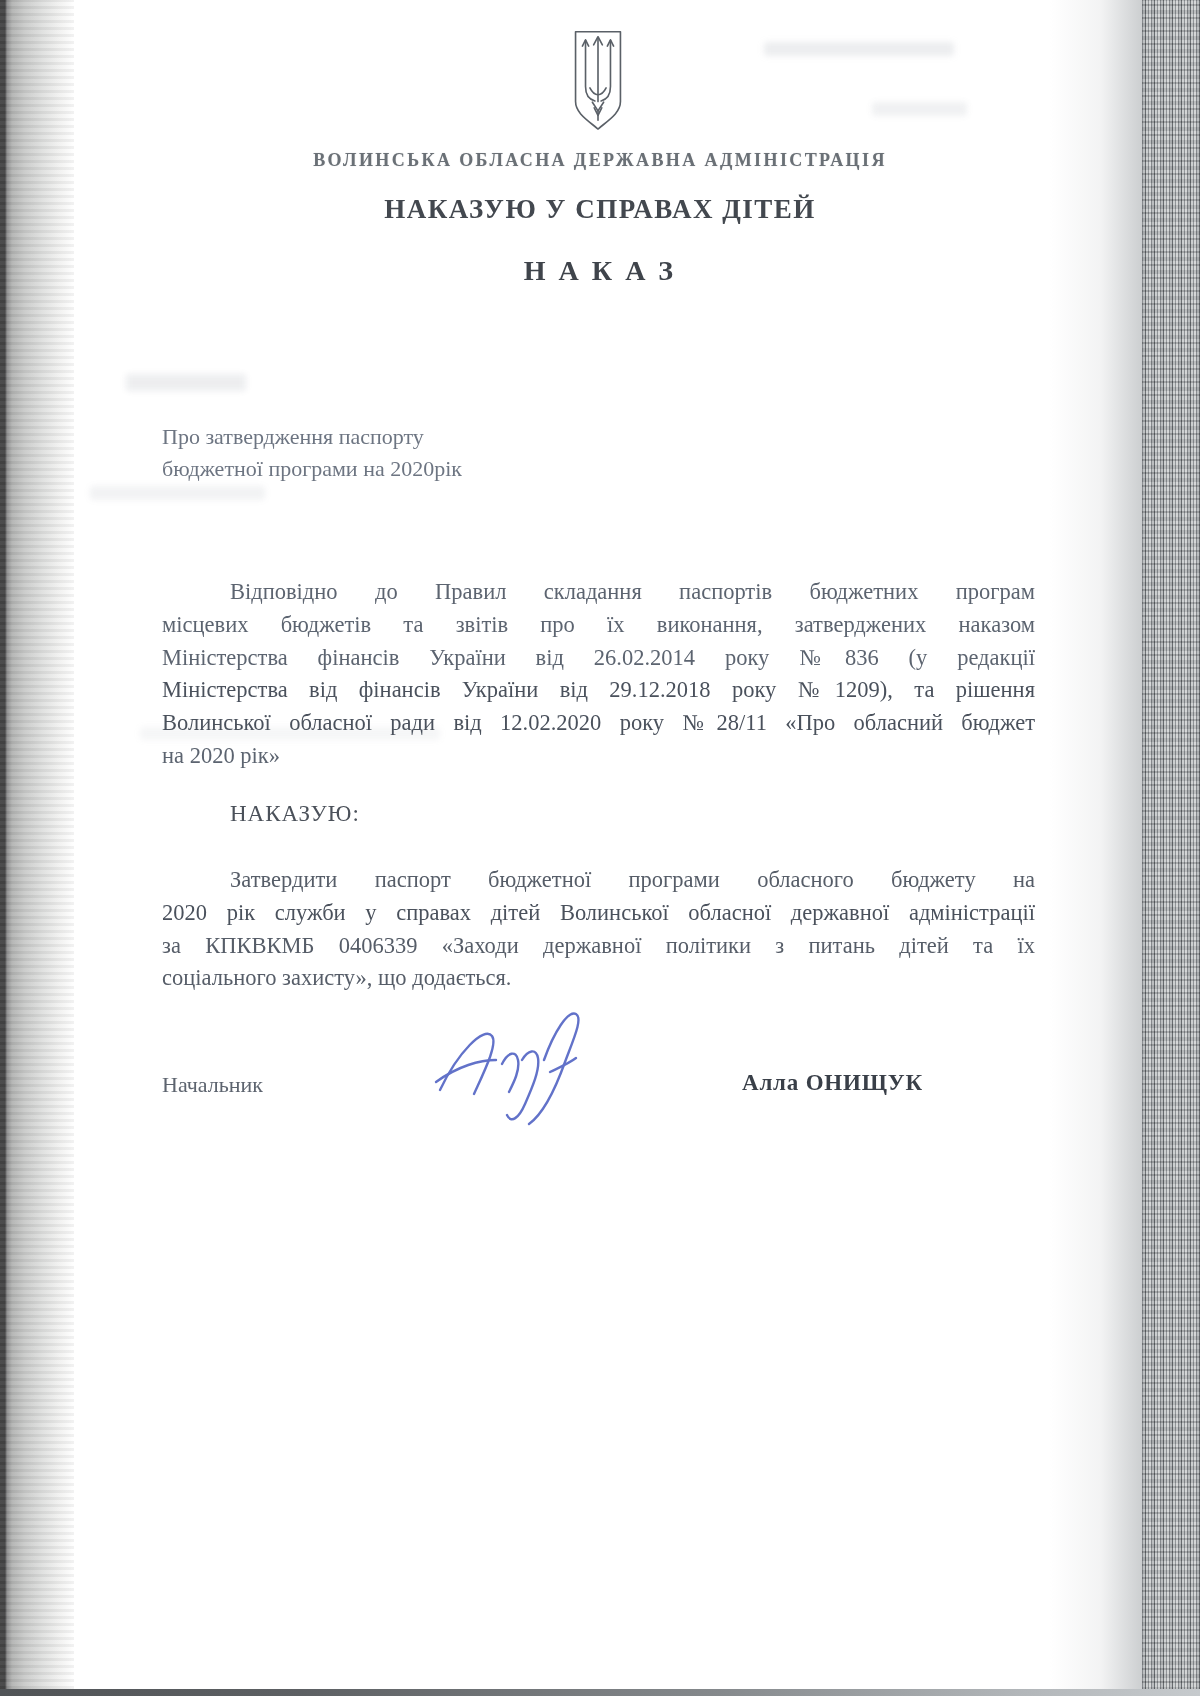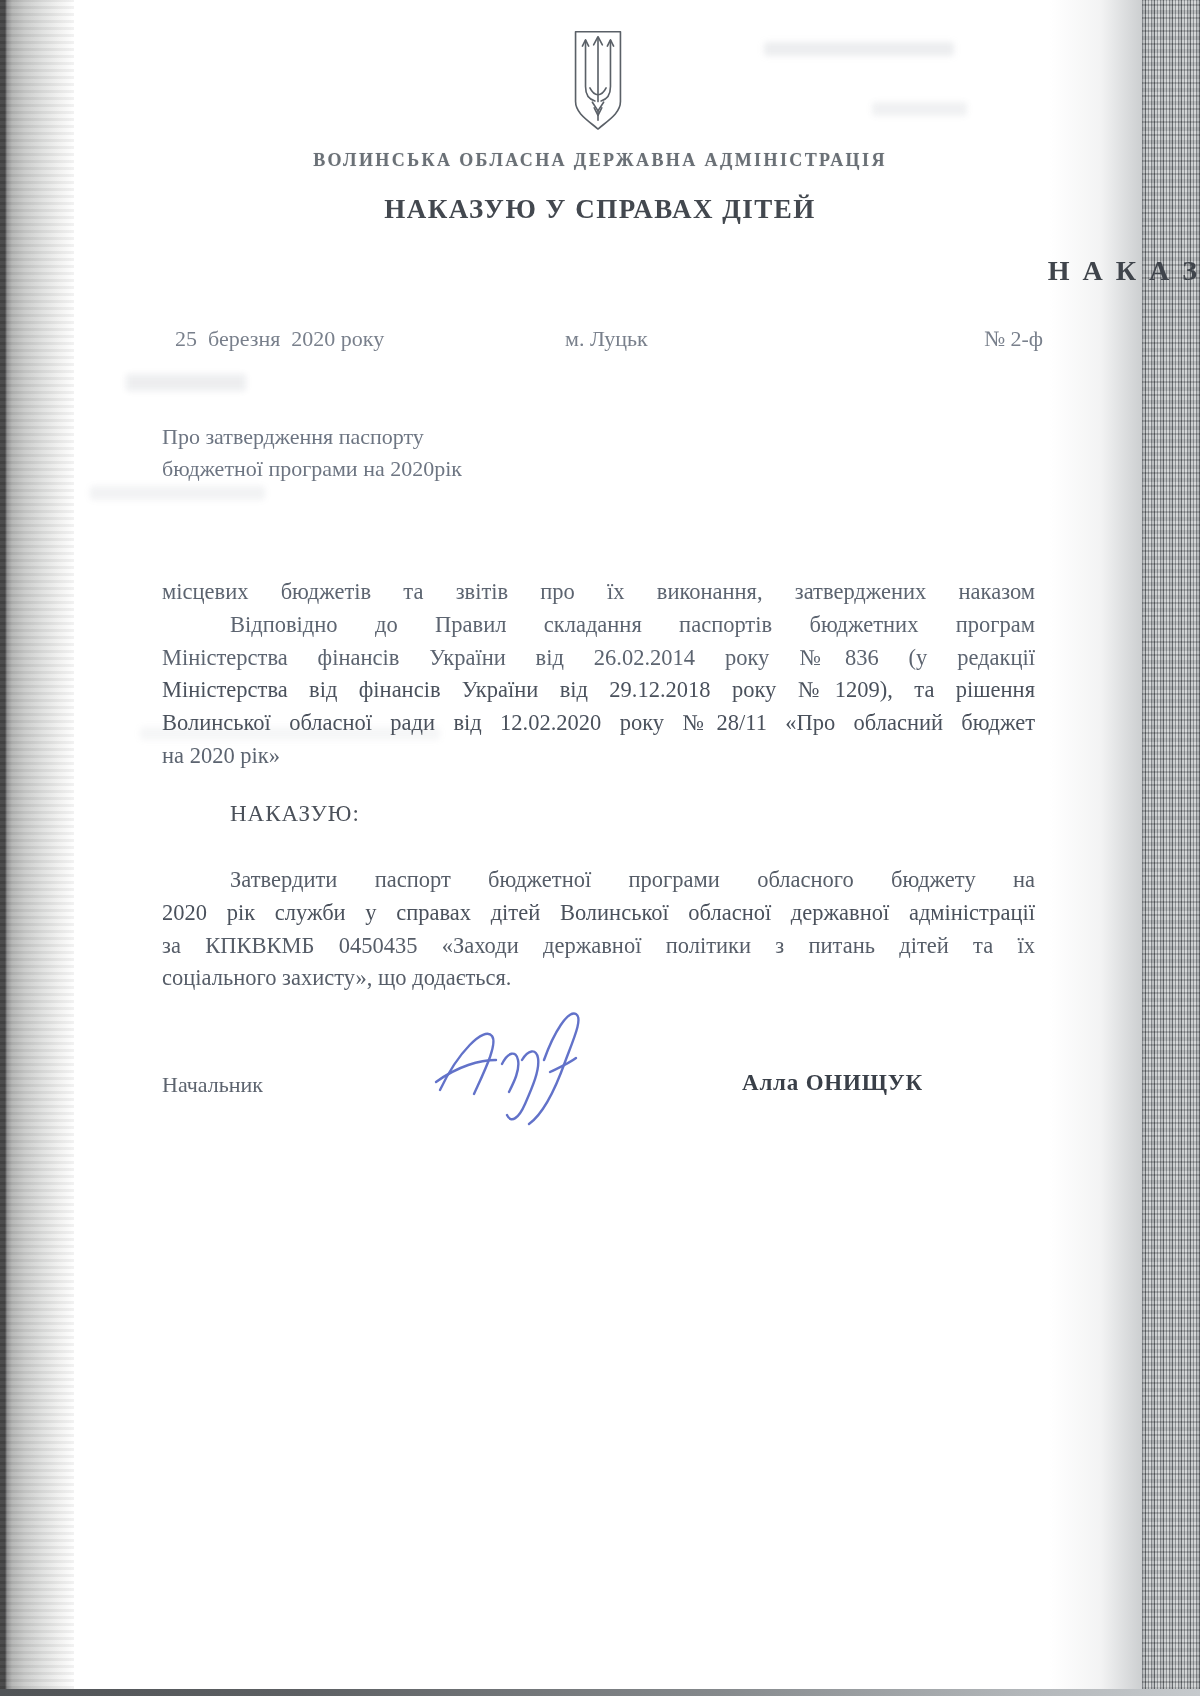--- a/index.html
+++ b/index.html
@@ -45,21 +45,21 @@
   .org-name{
     position:absolute;left:0;right:0;top:150px;text-align:center;
     font-size:18px;font-weight:bold;letter-spacing:2.4px;color:#6a7076;
     text-shadow:0 0 1px rgba(106,112,118,0.35);
   }
   .dept-name{
     position:absolute;left:0;right:0;top:194px;text-align:center;
     font-size:27px;font-weight:bold;letter-spacing:1.5px;color:#43484f;
   }
   .doc-type{
-    position:absolute;left:0;right:0;top:255px;text-align:right;
+    position:absolute;left:0;right:0;top:255px;text-align:center;
     font-size:28px;font-weight:bold;letter-spacing:3px;color:#3f444b;white-space:pre;
   }
 
   
   .meta-row{position:absolute;left:162px;top:326px;width:900px;height:28px;font-size:22px;color:#79808c;}
   .meta-date{position:absolute;left:13px;top:0;white-space:pre;}
   .meta-place{position:absolute;left:403px;top:0;}
   .meta-number{position:absolute;left:822px;top:0;}
 
   
@@ -110,46 +110,41 @@
       <path d="M41,119 L50,133 L59,119"></path>
       <path d="M50,133 V148"></path>
       <path d="M44,128 L50,140 L56,128"></path>
     </svg>
   </div>
 
   <div class="org-name">ВОЛИНСЬКА ОБЛАСНА ДЕРЖАВНА АДМІНІСТРАЦІЯ</div>
   <div class="dept-name">НАКАЗУЮ У СПРАВАХ ДІТЕЙ</div>
   <div class="doc-type">Н А К А З</div>
 
-  <div class="meta-row">
-    <span class="meta-date">25  березня  2020 року</span>
-    <span class="meta-place">м. Луцьк</span>
-    <span class="meta-number">№ 2-ф</span>
-  </div>
 
   <div class="subject">
     <div>Про затвердження паспорту</div>
     <div>бюджетної програми на 2020рік</div>
   </div>
 
   <div class="col p1">
+    <div class="line first">Відповідно до Правил складання паспортів бюджетних програм</div>
     <div class="line">місцевих бюджетів та звітів про їх виконання, затверджених наказом</div>
-    <div class="line first">Відповідно до Правил складання паспортів бюджетних програм</div>
     <div class="line">Міністерства фінансів України від 26.02.2014 року №836 (у редакції</div>
     <div class="line darker">Міністерства від фінансів України від 29.12.2018 року №1209), та рішення</div>
     <div class="line darker">Волинської обласної ради від 12.02.2020 року №28/11 «Про обласний бюджет</div>
     <div class="line last">на 2020 рік»</div>
   </div>
 
   <div class="command">НАКАЗУЮ:</div>
 
   <div class="col p2">
     <div class="line first">Затвердити паспорт бюджетної програми обласного бюджету на</div>
     <div class="line darker">2020 рік служби у справах дітей Волинської обласної державної адміністрації</div>
-    <div class="line">за КПКВКМБ 0450435 «Заходи державної політики з питань дітей та їх</div>
+    <div class="line">за КПКВКМБ 0406339 «Заходи державної політики з питань дітей та їх</div>
     <div class="line last">соціального захисту», що додається.</div>
   </div>
 
   <div class="sig-title">Начальник</div>
   <div class="sig-scribble">
     <svg viewBox="0 0 200 126" fill="none" stroke="#4d5fc2" stroke-width="2.4" stroke-linecap="round" stroke-linejoin="round" opacity="0.88">
       <path d="M8,88 C26,50 52,24 60,34 C66,42 52,70 42,92"></path>
       <path d="M4,80 C26,64 48,58 64,58"></path>
       <path d="M70,62 c6,-12 14,-14 16,-4 c2,10 -4,22 -9,32"></path>
       <path d="M90,58 c6,-10 14,-12 16,-2 c2,12 -6,30 -13,46 c-6,14 -14,20 -18,11"></path>

